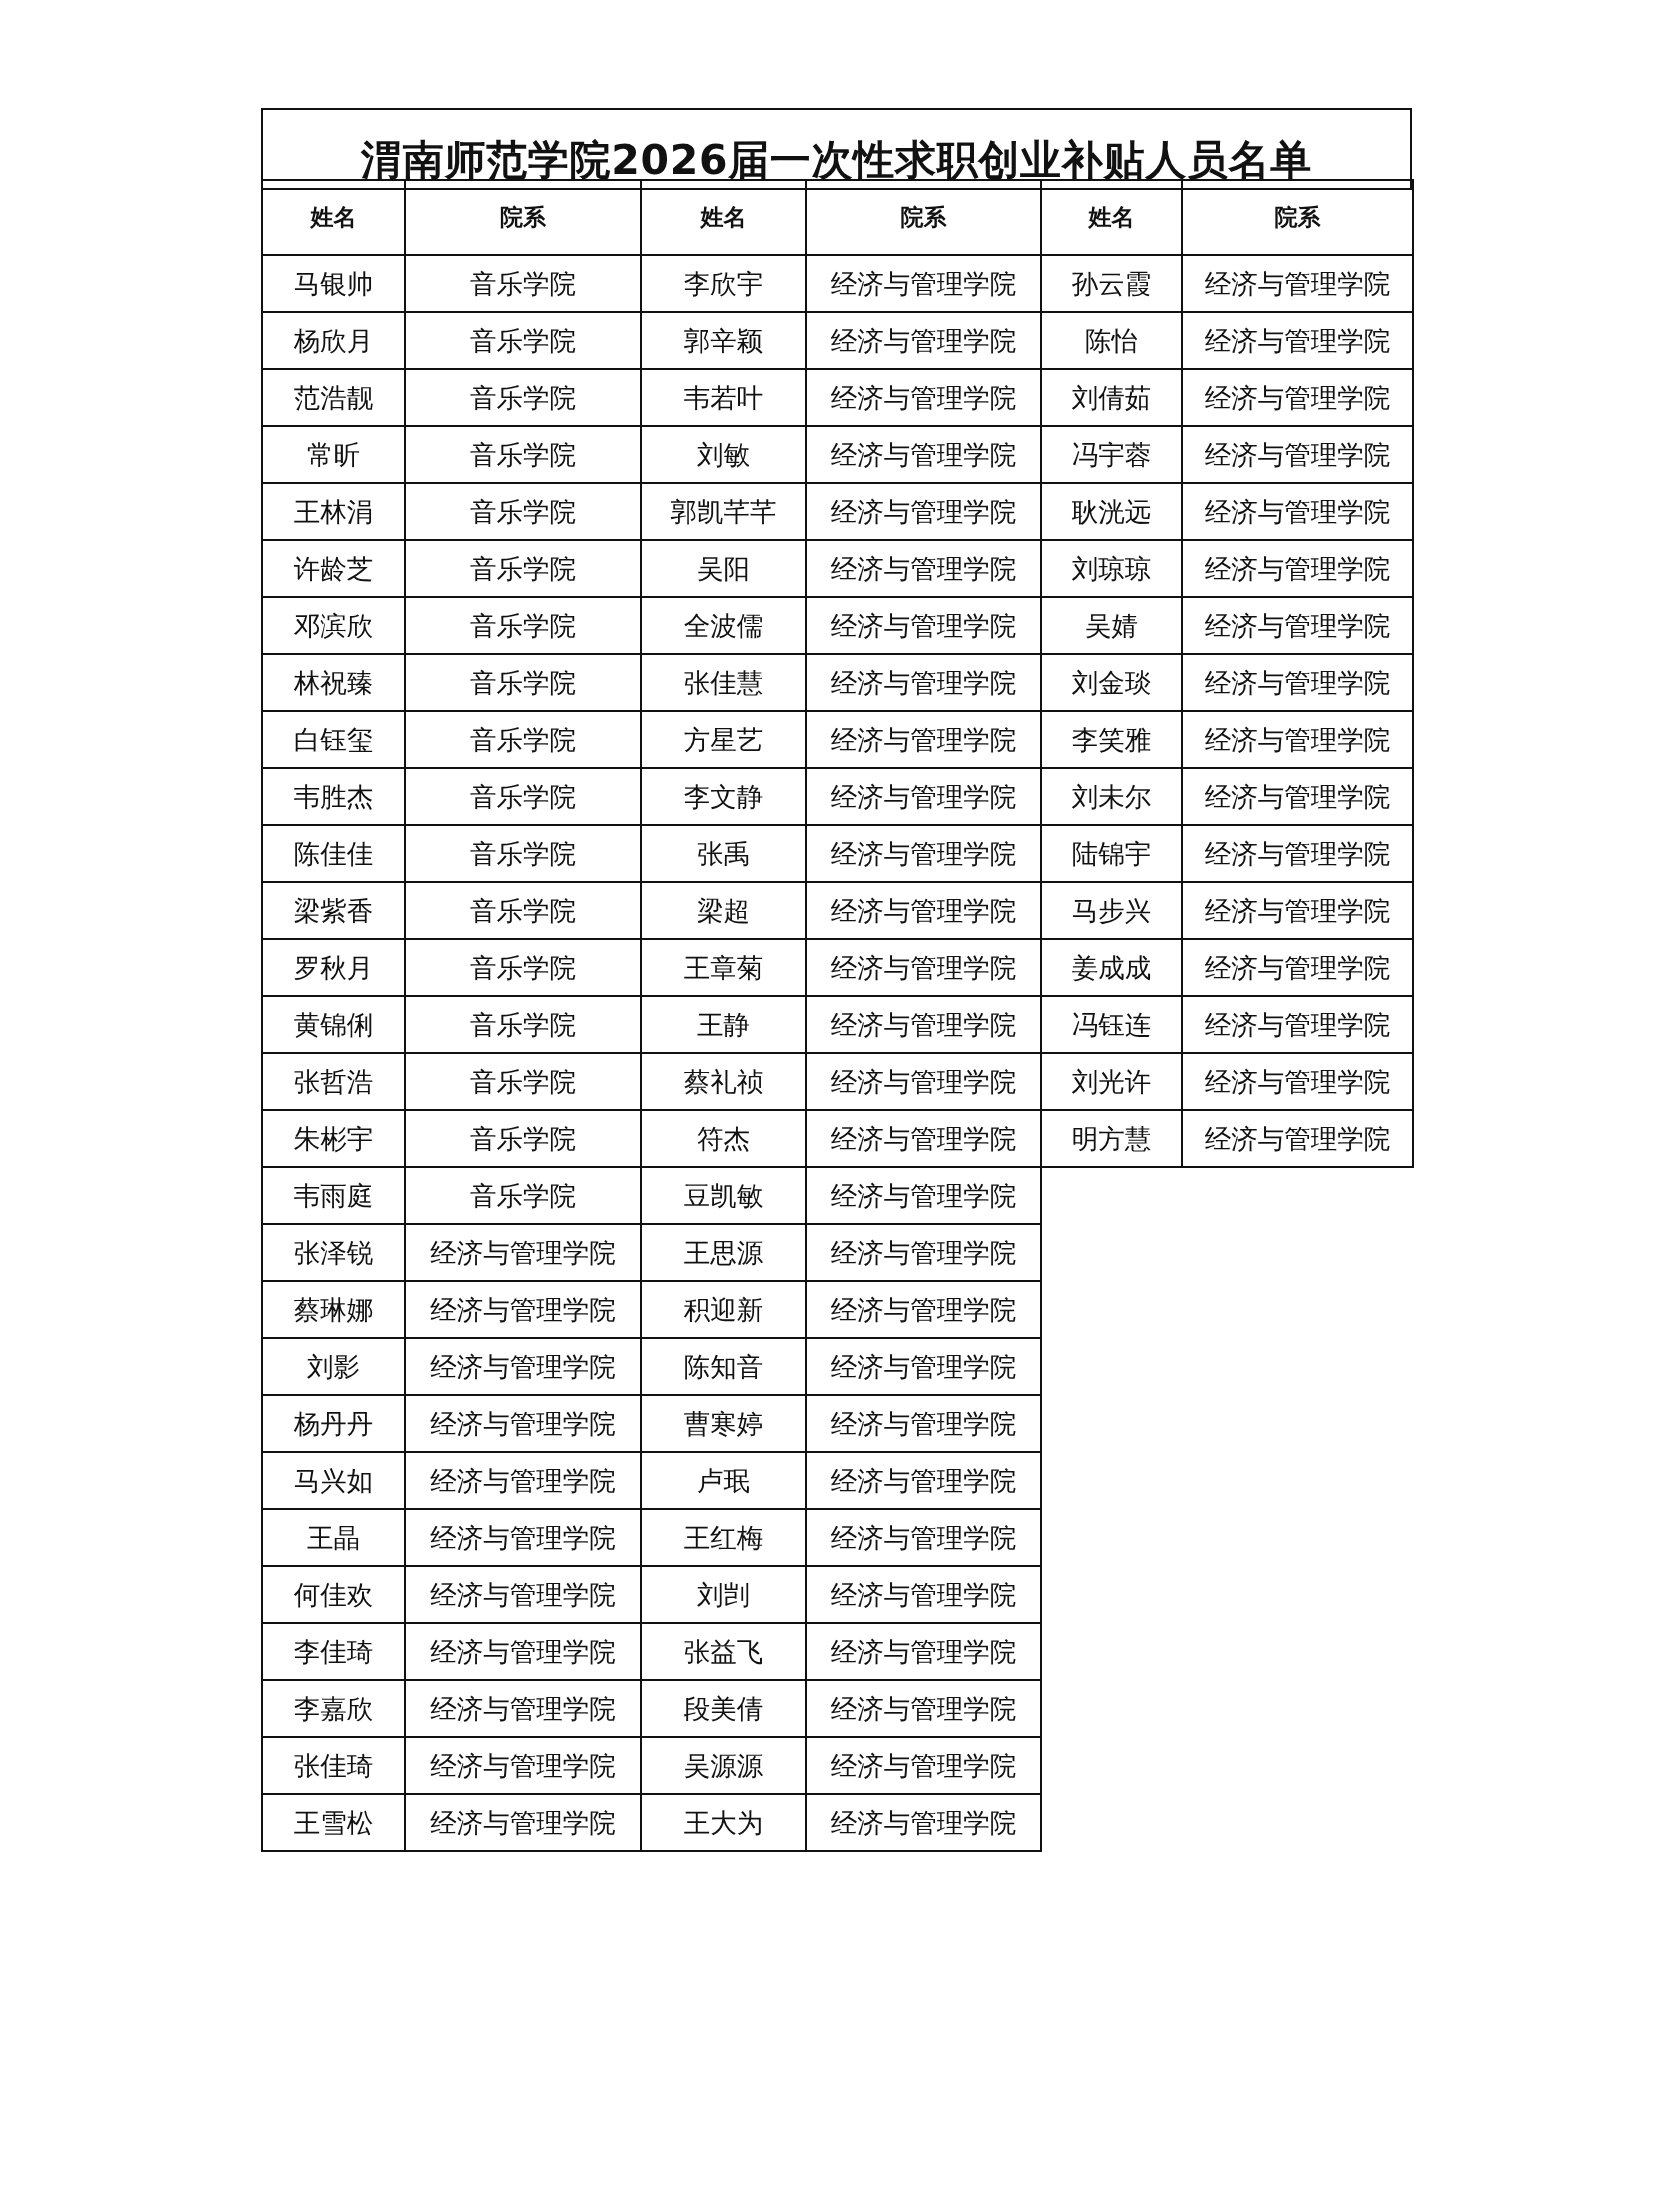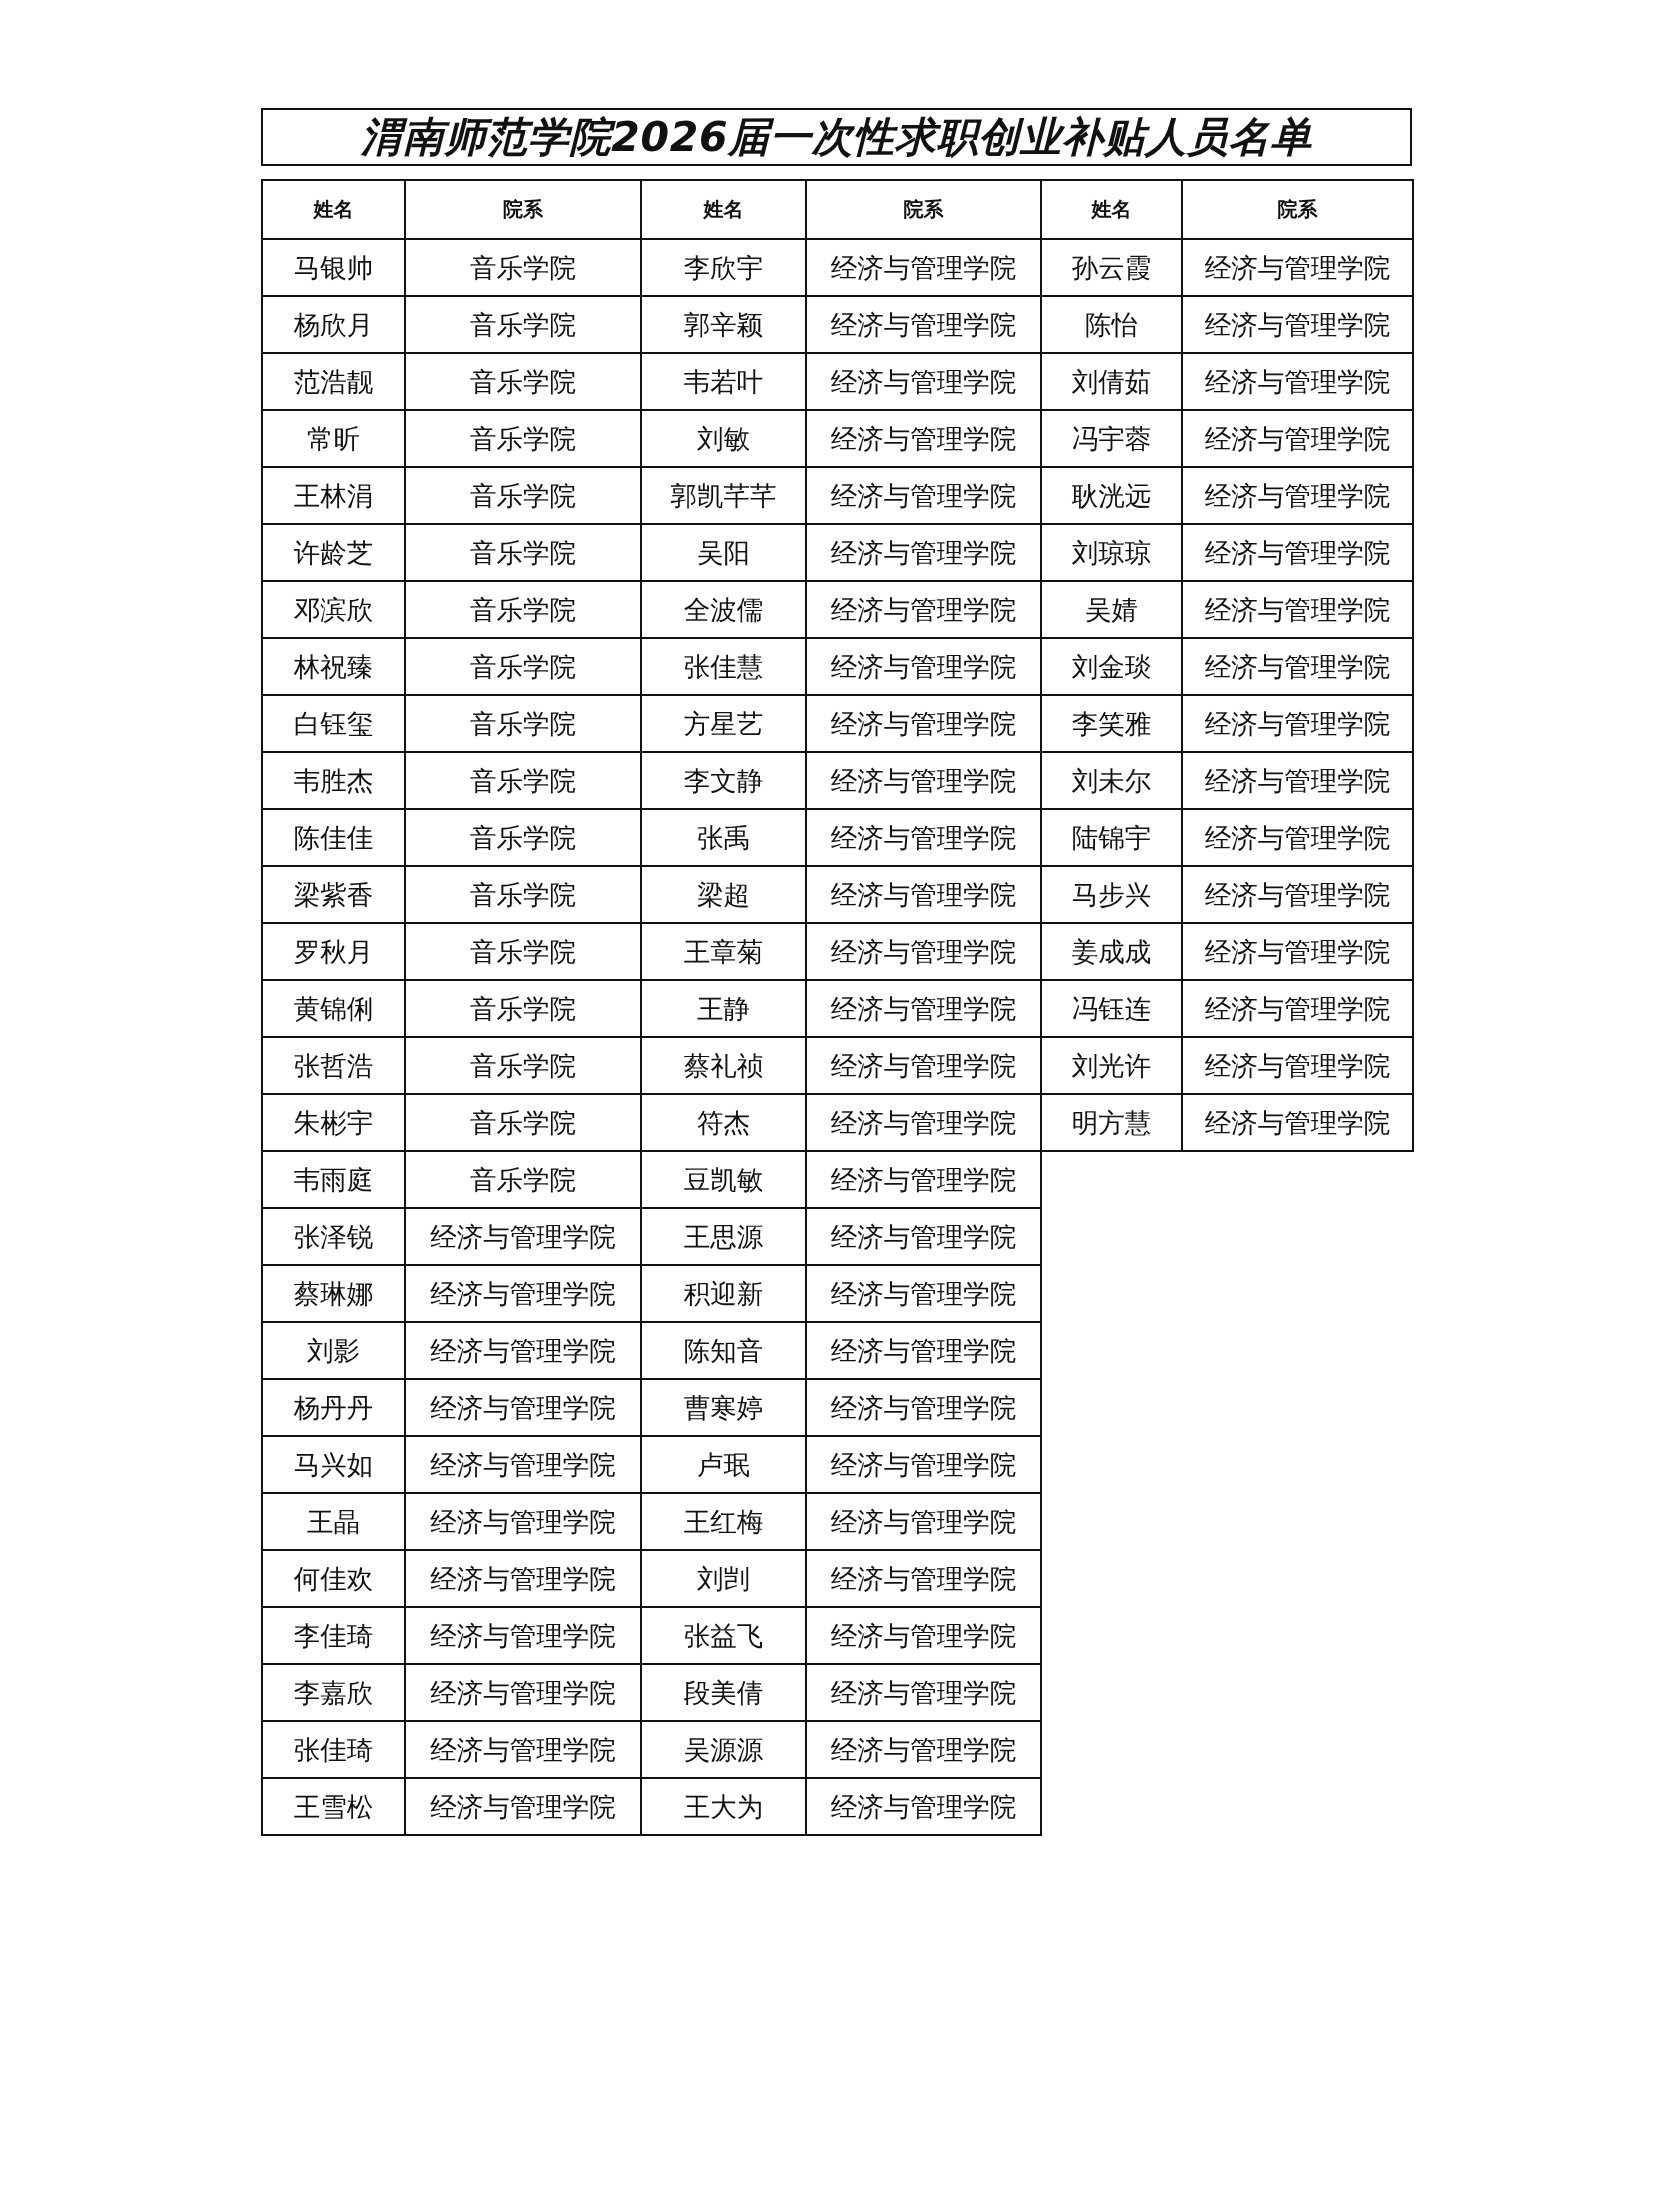--- a/index.html
+++ b/index.html
@@ -1,26 +1,26 @@
 <!DOCTYPE html>
 <html style="font-size:11.8px"><head>
 <meta charset="utf-8">
 <style>
   html, body { margin: 0; padding: 0; background: #ffffff; }
   body { width: 1673px; height: 2205px; position: relative; overflow: hidden;
          font-family: "DejaVu Sans", "Liberation Sans", sans-serif; color: #111; }
   .doc { position: absolute; left: 261px; top: 108px; }
-  .title-box { position: absolute; left: 0; top: 0; width: 1151px; height: 58px;
+  .title-box { position: absolute; left: 0; top: 0; width: 1151px; height: 82px;
                border: 2.2px solid #111; box-sizing: border-box; display: flex;
-               align-items: flex-start; justify-content: center; font-style: italic; }
+               align-items: flex-end; justify-content: center; }
   .title-box span { font-size: 41px; font-weight: bold; letter-spacing: 0.7px; }
   table { position: absolute; border-collapse: collapse; table-layout: fixed; }
   td, th { border: 2.2px solid #111; height: 57px; padding: 0; text-align: center;
            vertical-align: middle; box-sizing: border-box; font-size: 26.5px; }
-  th { font-weight: bold; font-size: 20px; height: 59px; }
+  th { font-weight: bold; font-size: 23px; height: 75px; }
   .c-name { width: 143px; }
   .c-dept { width: 236px; }
   .c-name2 { width: 165px; }
   .c-dept2 { width: 235px; }
   .c-name3 { width: 141px; }
   .c-dept3 { width: 231px; }
 </style>
 </head>
 <body>
 

